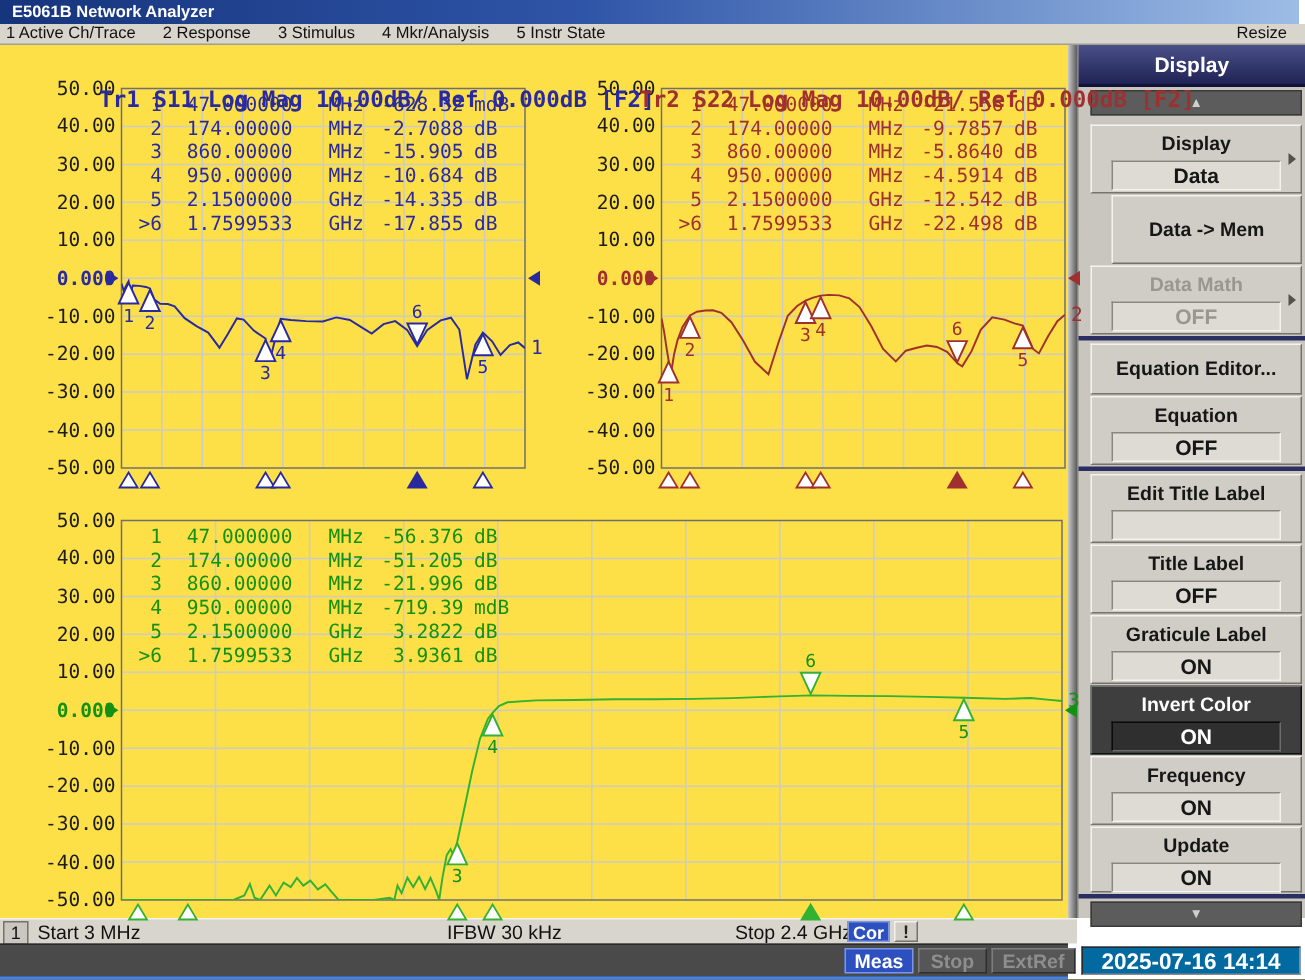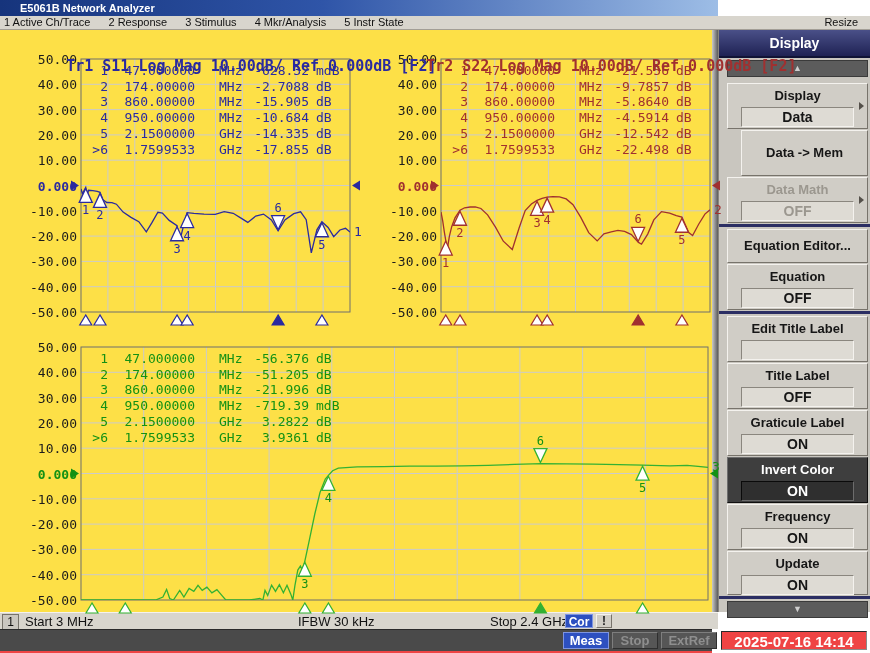--- a/index.html
+++ b/index.html
@@ -1,21 +1,21 @@
 <!DOCTYPE html>
 <html><head>
 <meta charset="utf-8">
 <style>
   html,body{margin:0;padding:0;background:#222;}
   #screen{position:relative;width:870px;height:653px;background:#fff;overflow:hidden;
           font-family:"Liberation Sans",sans-serif;}
   
-  .titlebar{position:absolute;left:0;top:0;width:718px;height:16px;box-sizing:border-box;
+  .titlebar{position:absolute;left:0;top:0;width:866px;height:16px;box-sizing:border-box;
     background:linear-gradient(90deg,#16347c 0%,#2f55a8 45%,#9dbde6 100%);
-    color:#fff;font:bold 11px/16px "Liberation Sans",sans-serif;padding-left:20px;}
+    color:#fff;font:bold 11px/16px "Liberation Sans",sans-serif;padding-left:8px;}
   .menubar{position:absolute;left:0;top:16px;width:870px;height:14px;box-sizing:border-box;
     background:#d8d5cd;border-bottom:1px solid #a29e96;font:11px/13px "Liberation Sans",sans-serif;
     color:#111;padding-left:4px;}
   .mitem{display:inline-block;margin-right:15px;}
   .menu-resize{position:absolute;right:12px;top:0;}
   
   .chart-region{position:absolute;left:0;top:30px;width:712px;height:582px;background:#fde047;}
   .vsep{position:absolute;left:712px;top:30px;width:6px;height:582px;
     background:linear-gradient(90deg,#c9c9c9,#5c5c5c);}
   .chart-header{position:absolute;font:600 15px "DejaVu Sans Mono",monospace;white-space:pre;z-index:3;}
@@ -65,27 +65,27 @@
     background:#cac7c0;font:12px/14px "Liberation Sans",sans-serif;text-align:center;}
   .st-start{position:absolute;left:25px;top:1px;}
   .st-ifbw{position:absolute;left:298px;top:1px;}
   .st-stop{position:absolute;left:490px;top:1px;}
   .st-cor{position:absolute;left:565px;top:1px;width:28px;height:14px;background:#2d50c0;color:#fff;
     font:bold 12px/14px "Liberation Sans",sans-serif;text-align:center;border:1px solid #7e95e0;box-sizing:border-box;}
   .st-warn{position:absolute;left:596px;top:1px;width:16px;height:14px;background:#d0cdc6;color:#222;
     font:bold 12px/13px "Liberation Sans",sans-serif;text-align:center;border:1px solid;
     border-color:#f4f2ee #77736b #77736b #f4f2ee;box-sizing:border-box;}
   .instr-bar{position:absolute;left:0;top:629px;width:712px;height:24px;background:#4a4a4a;
-    border-top:1px solid #2a2a2a;border-bottom:2px solid #ef4444;box-sizing:border-box;}
+    border-top:1px solid #2a2a2a;border-bottom:2px solid #3b82f6;box-sizing:border-box;}
   .ib-badge{position:absolute;top:2px;height:17px;box-sizing:border-box;text-align:center;
     font:bold 13px/15px "Liberation Sans",sans-serif;}
   .ib-meas{left:563px;width:46px;background:#2d50c0;color:#fff;border:1px solid #7e95e0;}
   .ib-stop{left:612px;width:46px;background:#565656;color:#8e8e8e;border:1px solid;border-color:#7e7e7e #2e2e2e #2e2e2e #7e7e7e;}
   .ib-extref{left:661px;width:56px;background:#565656;color:#8e8e8e;border:1px solid;border-color:#7e7e7e #2e2e2e #2e2e2e #7e7e7e;}
-  .ib-dt{position:absolute;left:721px;top:1px;width:146px;height:19px;background:#ef4444;color:#fff;
+  .ib-dt{position:absolute;left:721px;top:1px;width:146px;height:19px;background:#0369a1;color:#fff;
     font:bold 15px/19px "Liberation Sans",sans-serif;text-align:center;border:1px solid;
     border-color:#2a2a2a #8a8a8a #8a8a8a #2a2a2a;box-sizing:border-box;}
 </style>
 </head>
 <body>
 
 <div id="screen">
 
   <div class="titlebar">
     <span>E5061B Network Analyzer</span>

